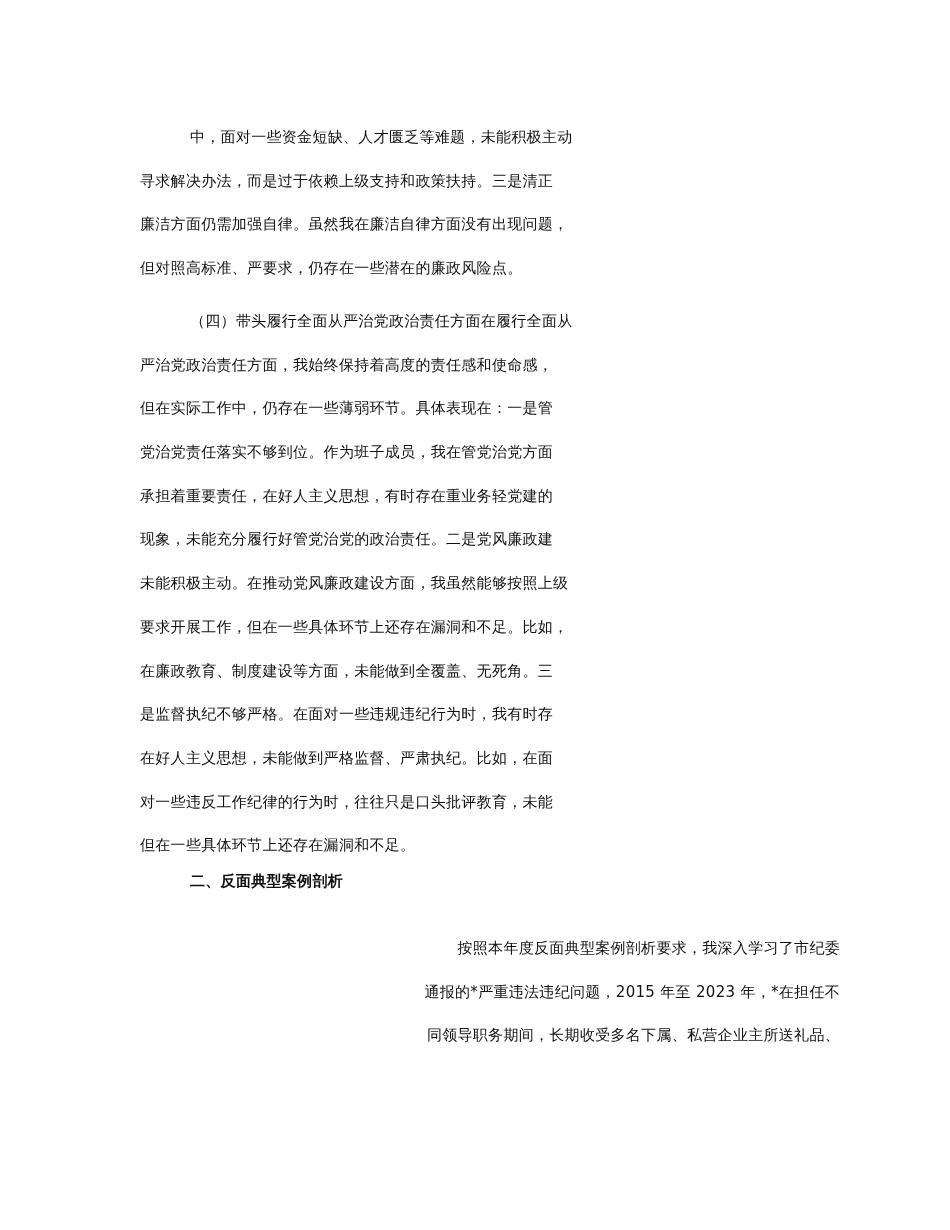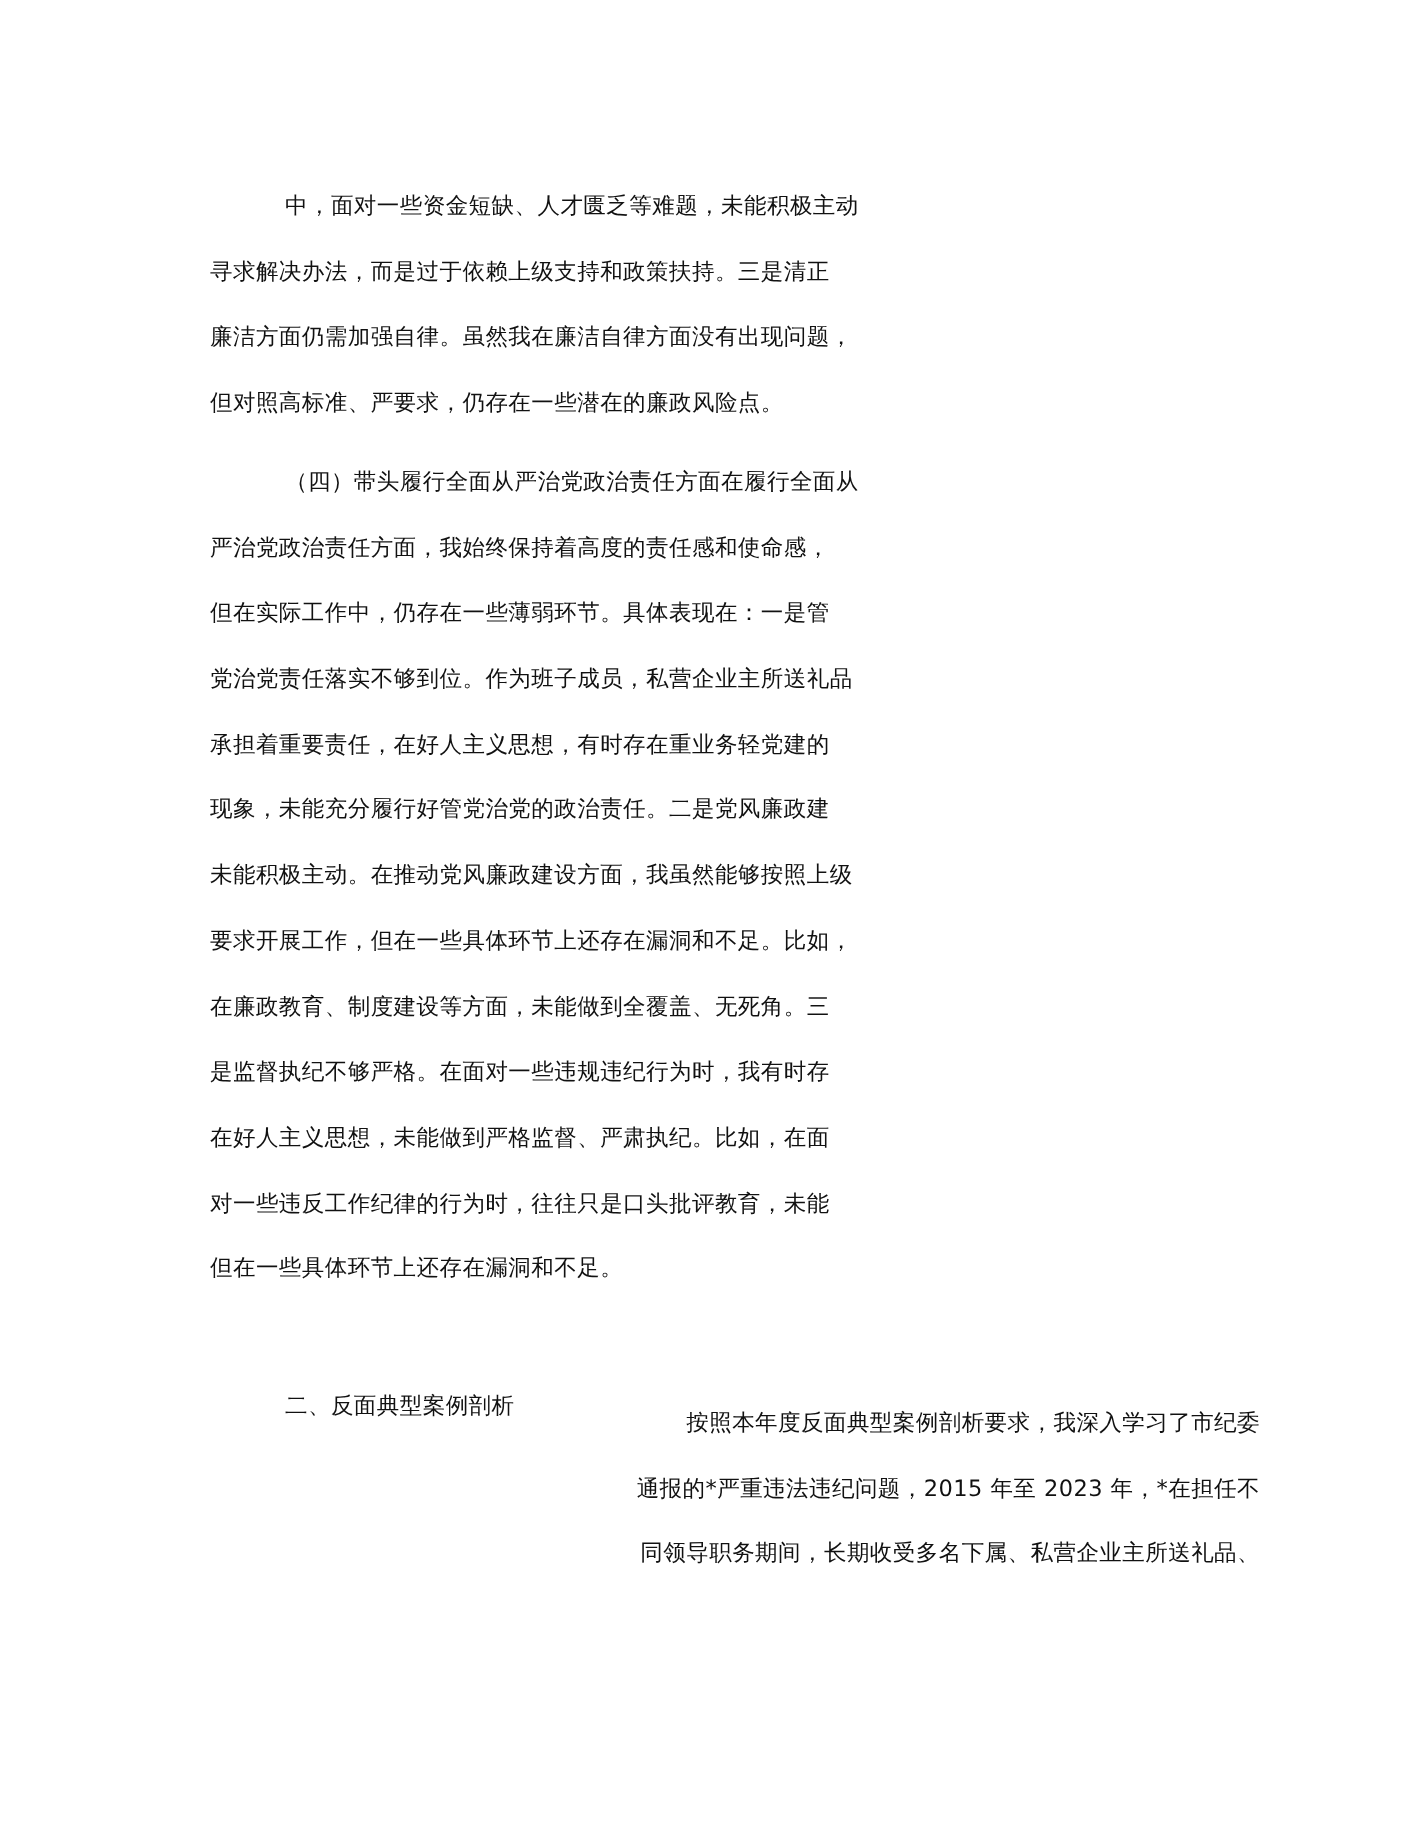--- a/index.html
+++ b/index.html
@@ -16,37 +16,37 @@
 
 <div class="page">
 
   <div class="para" style="top:116px;">
     <div class="line indent">中，面对一些资金短缺、人才匮乏等难题，未能积极主动</div>
     <div class="line">寻求解决办法，而是过于依赖上级支持和政策扶持。三是清正</div>
     <div class="line">廉洁方面仍需加强自律。虽然我在廉洁自律方面没有出现问题，</div>
     <div class="line">但对照高标准、严要求，仍存在一些潜在的廉政风险点。</div>
   </div>
 
-  <div class="para" style="top:300px;">
+  <div class="para" style="top:300px;font-family:Liberation Serif, serif;">
     <div class="line indent">（四）带头履行全面从严治党政治责任方面在履行全面从</div>
     <div class="line">严治党政治责任方面，我始终保持着高度的责任感和使命感，</div>
     <div class="line">但在实际工作中，仍存在一些薄弱环节。具体表现在：一是管</div>
-    <div class="line">党治党责任落实不够到位。作为班子成员，私营企业主所送礼品</div>
+    <div class="line">党治党责任落实不够到位。作为班子成员，我在管党治党方面</div>
     <div class="line">承担着重要责任，在好人主义思想，有时存在重业务轻党建的</div>
     <div class="line">现象，未能充分履行好管党治党的政治责任。二是党风廉政建</div>
     <div class="line">未能积极主动。在推动党风廉政建设方面，我虽然能够按照上级</div>
     <div class="line">要求开展工作，但在一些具体环节上还存在漏洞和不足。比如，</div>
     <div class="line">在廉政教育、制度建设等方面，未能做到全覆盖、无死角。三</div>
     <div class="line">是监督执纪不够严格。在面对一些违规违纪行为时，我有时存</div>
     <div class="line">在好人主义思想，未能做到严格监督、严肃执纪。比如，在面</div>
     <div class="line">对一些违反工作纪律的行为时，往往只是口头批评教育，未能</div>
     <div class="line">但在一些具体环节上还存在漏洞和不足。</div>
   </div>
 
-  <div class="para" style="top:916px;">
+  <div class="para" style="top:860px;font-weight:bold;">
     <div class="line indent">二、反面典型案例剖析</div>
   </div>
 
   <div class="para" style="top:927px;text-align:right;">
     <div class="line indent">按照本年度反面典型案例剖析要求，我深入学习了市纪委</div>
     <div class="line">通报的*严重违法违纪问题，2015 年至 2023 年，*在担任不</div>
     <div class="line">同领导职务期间，长期收受多名下属、私营企业主所送礼品、</div>
   </div>
 
 </div>

